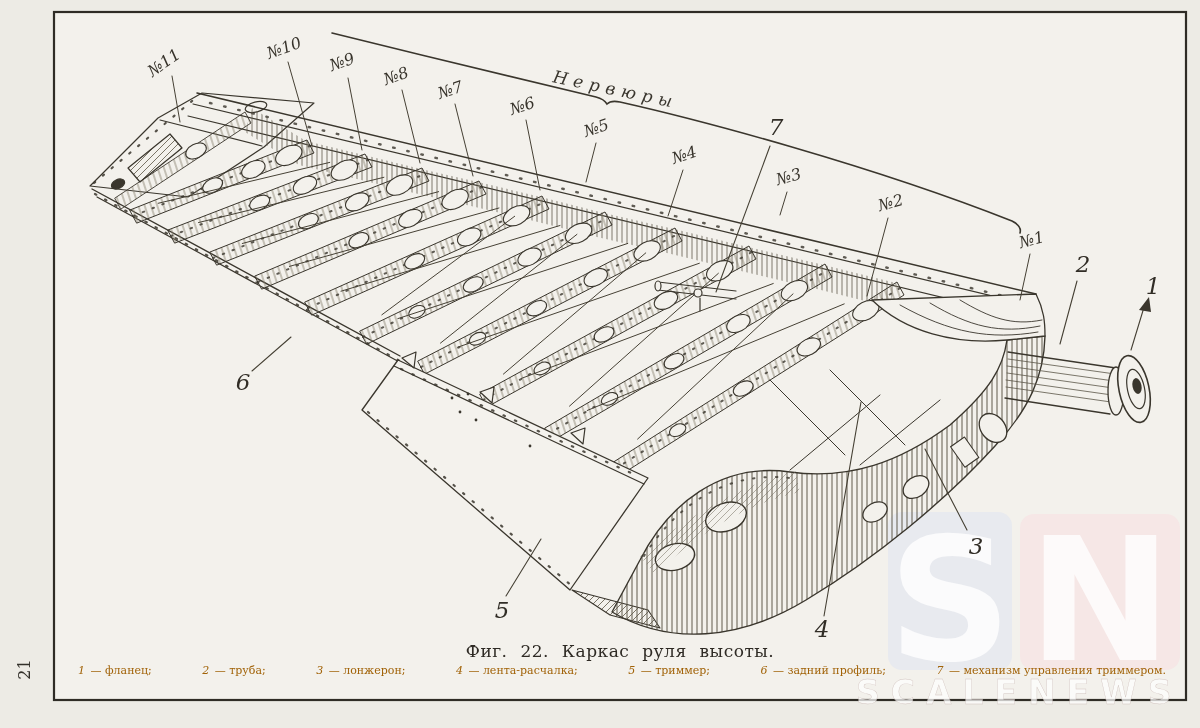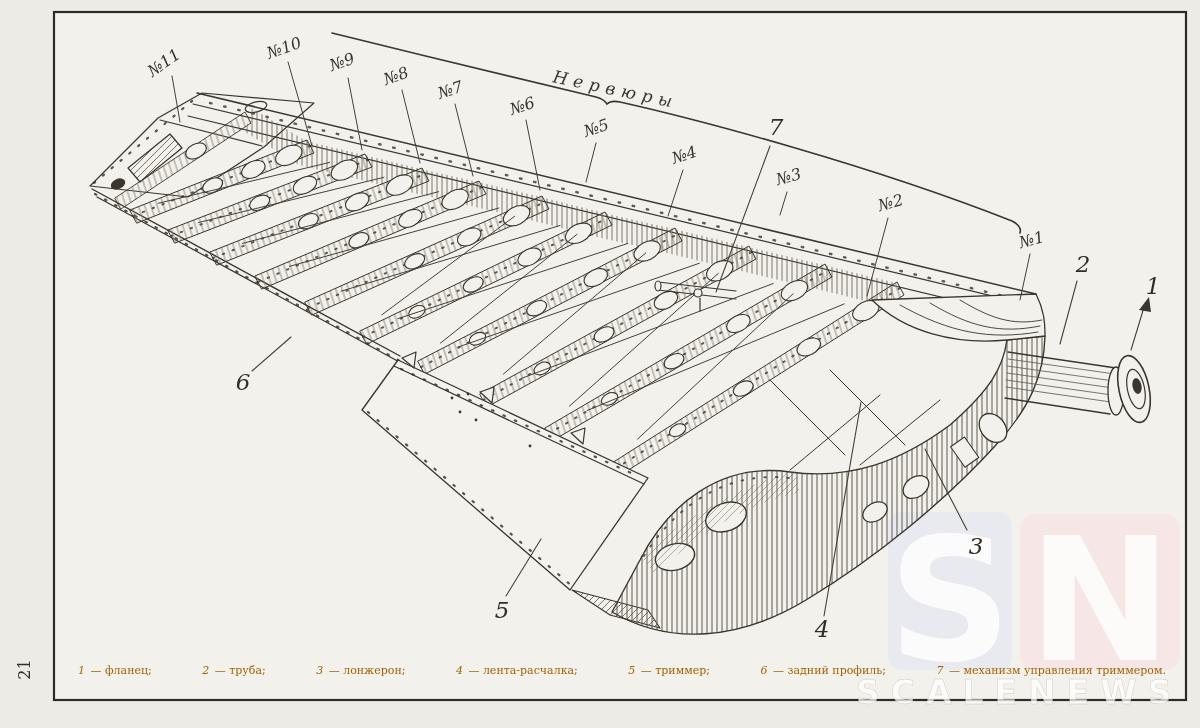--- a/index.html
+++ b/index.html
@@ -273,20 +273,21 @@
     <text class="callout" x="776" y="135" text-anchor="middle">7</text>
     <text class="callout" x="243" y="390" text-anchor="middle">6</text>
     <text class="callout" x="502" y="618" text-anchor="middle">5</text>
     <text class="callout" x="822" y="637" text-anchor="middle">4</text>
     <text class="callout" x="976" y="554" text-anchor="middle">3</text>
     <text class="callout" x="1083" y="272" text-anchor="middle">2</text>
     <text class="callout" x="1153" y="294" text-anchor="middle">1</text>
   </g>
 </svg>
 
+<div class="caption">Фиг. 22. Каркас руля высоты.</div>
 <div class="legend" id="legend-line">
       <span><i>1</i> — фланец; </span>
       <span><i>2</i> — труба; </span>
       <span><i>3</i> — лонжерон; </span>
       <span><i>4</i> — лента-расчалка; </span>
       <span><i>5</i> — триммер; </span>
       <span><i>6</i> — задний профиль; </span>
       <span><i>7</i> — механизм управления триммером.</span>
     </div>
 <div class="pagenum">21</div>

